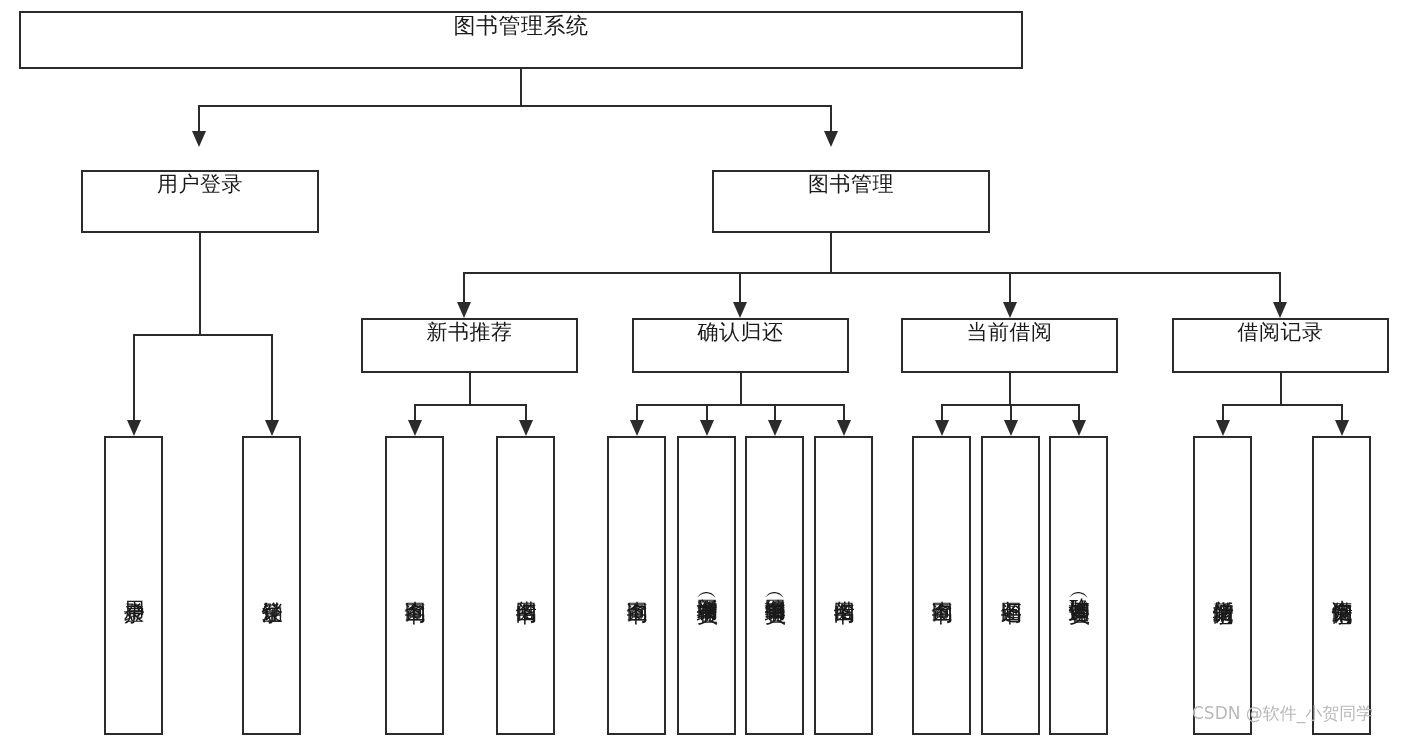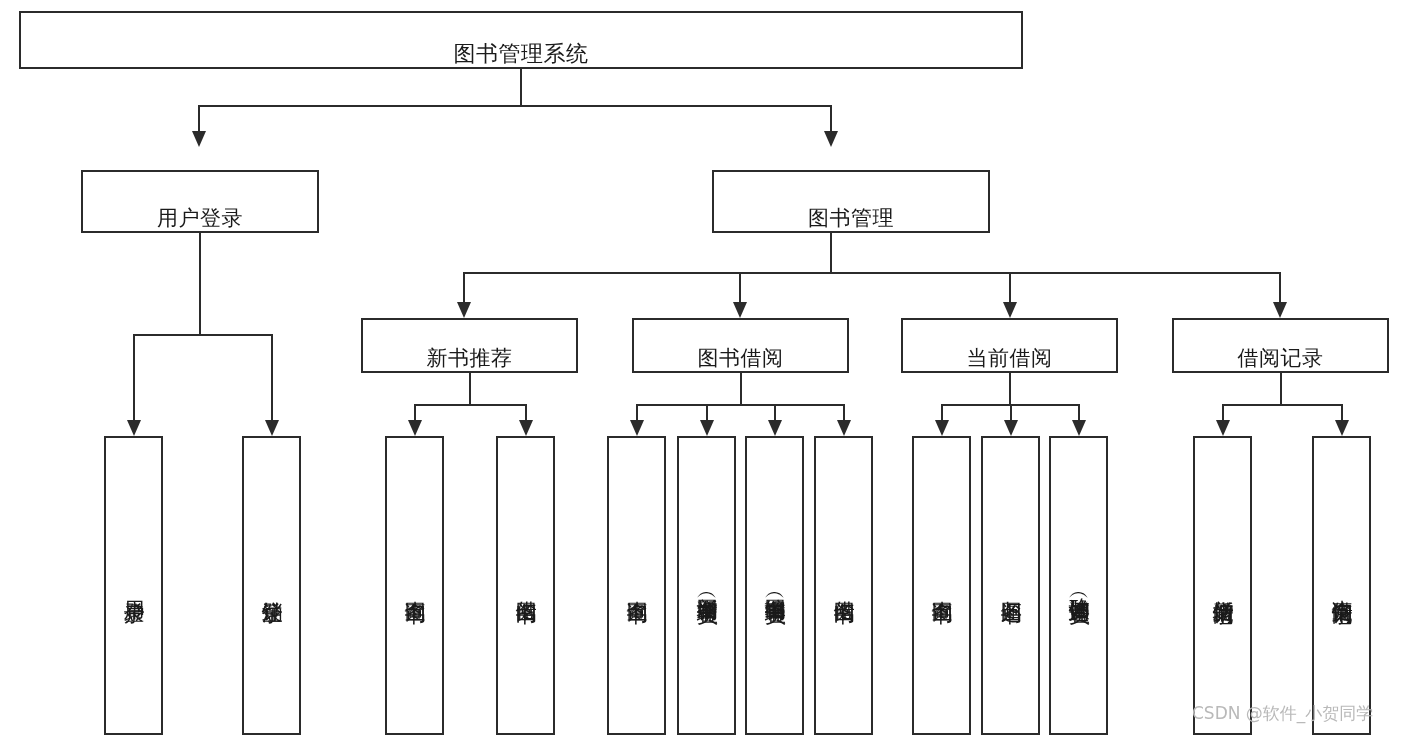--- a/index.html
+++ b/index.html
@@ -18,21 +18,21 @@
     background: #ffffff;
     overflow: hidden;
   }
   
   .node {
     position: absolute;
     box-sizing: border-box;
     background: #ffffff;
     border: 2px solid #2b2b2b;
     display: flex;
-    align-items: flex-end;
+    align-items: flex-start;
     justify-content: center;
     color: #1a1a1a;
   }
   .node .label {
     display: block;
     line-height: 1.18;
     letter-spacing: 0.5px;
   }
   
   .node.horiz .label {
@@ -116,21 +116,21 @@
   <div class="arrow" style="left:733px; top:302px;"></div>
   <div class="conn v" style="left:1009px; top:272px; width:2px; height:32px;"></div>
   <div class="arrow" style="left:1003px; top:302px;"></div>
   <div class="conn v" style="left:1279px; top:272px; width:2px; height:32px;"></div>
   <div class="arrow" style="left:1273px; top:302px;"></div>
 
   <div class="node horiz" style="left:361px; top:318px; width:217px; height:55px;">
     <span class="label">新书推荐</span>
   </div>
   <div class="node horiz" style="left:632px; top:318px; width:217px; height:55px;">
-    <span class="label">图书借阅</span>
+    <span class="label">确认归还</span>
   </div>
   <div class="node horiz" style="left:1172px; top:318px; width:217px; height:55px;">
     <span class="label">借阅记录</span>
   </div>
   <div class="node horiz" style="left:901px; top:318px; width:217px; height:55px;">
     <span class="label">当前借阅</span>
   </div>
 
   <div class="conn v" style="left:469px; top:373px; width:2px; height:33px;"></div>
   <div class="conn h" style="left:414px; top:404px; width:113px; height:2px;"></div>

